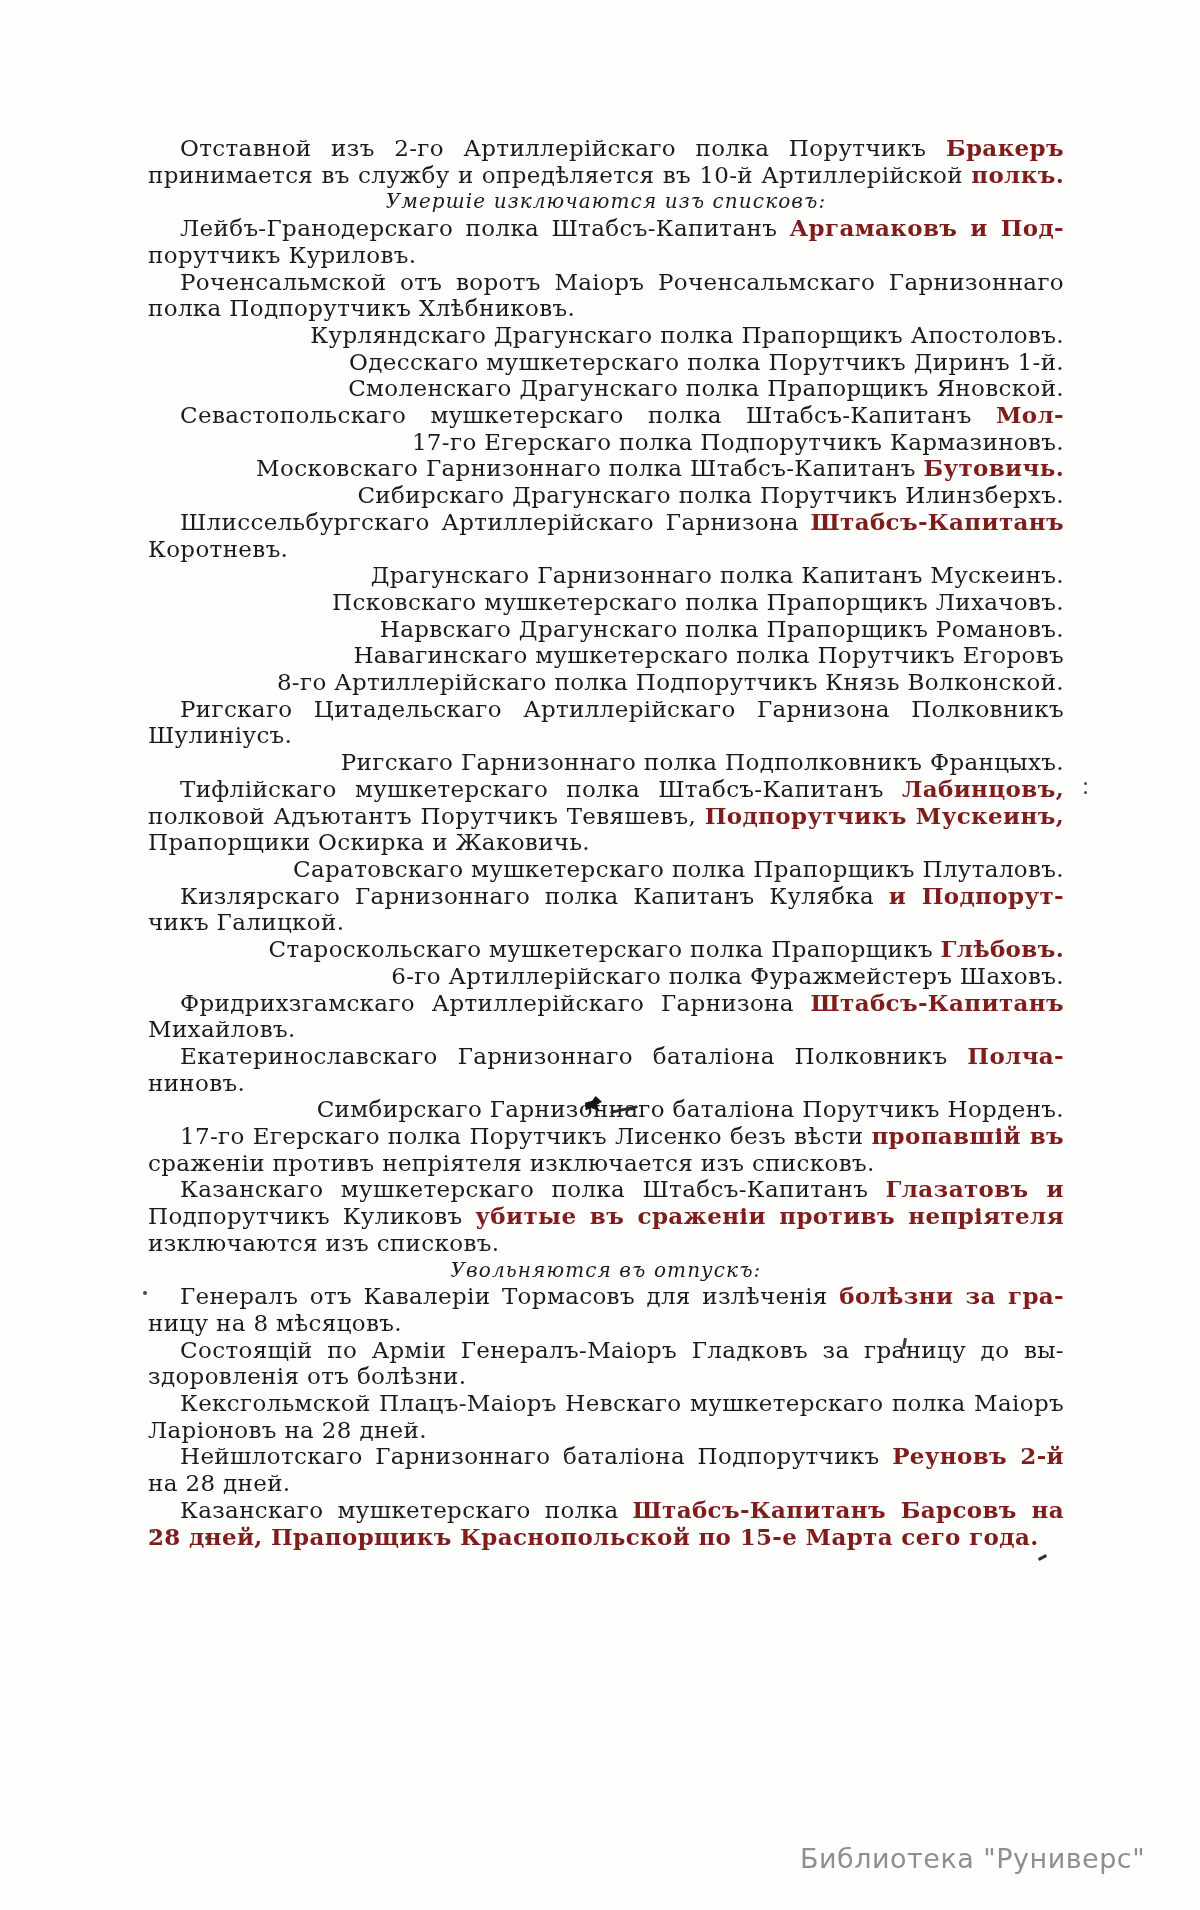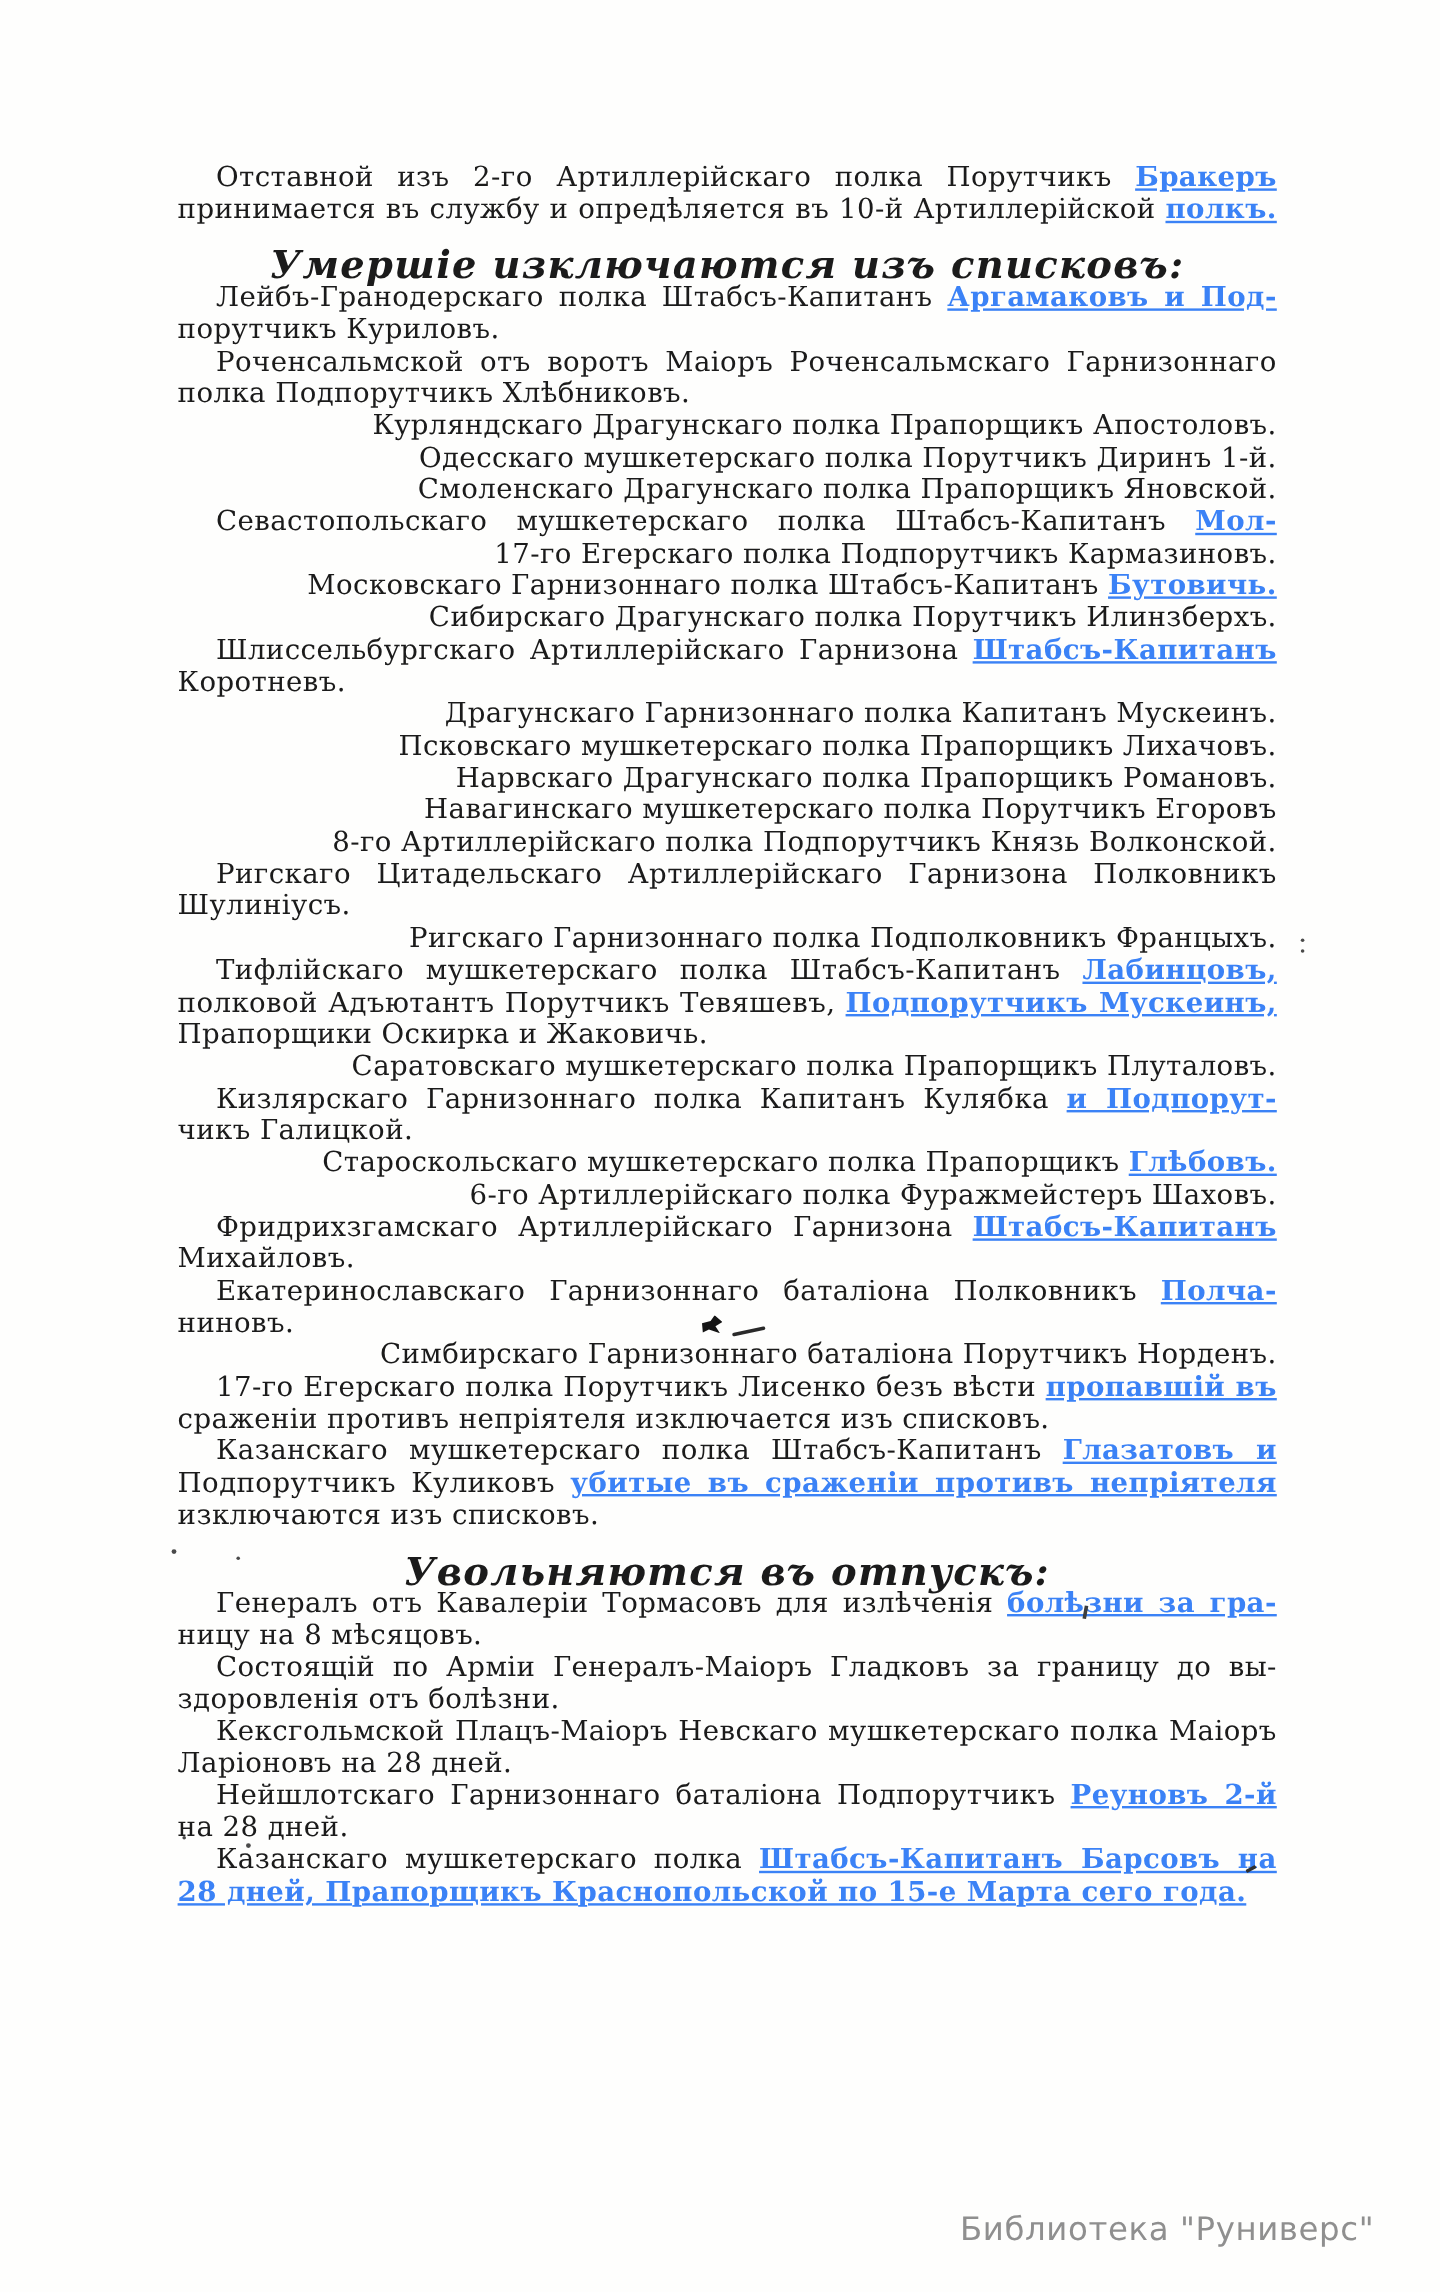--- a/index.html
+++ b/index.html
@@ -37,26 +37,25 @@
   .line.ind { text-indent: 32px; text-align: right; }
   .line.just {
     text-align: justify;
     text-align-last: justify;
   }
   .line.head {
     text-align: center;
     text-align-last: center;
     text-indent: 0;
     font-style: italic;
-    font-weight: 700;
-    font-size: 32px;
+    font-weight: 400;
+    font-size: 20px;
     letter-spacing: 1.1px;
-    margin-top: 20px;
   }
-  .b { font-weight: 700; color: #3b82f6; text-decoration: underline; }
+  .b { font-weight: 700; color: #7f1d1d; }
 
   
   .artifact { position: absolute; }
   .ink-blot {
     left: 585px; top: 1096px;
     width: 17px; height: 15px;
     background: #151515;
     clip-path: polygon(0 45%, 42% 32%, 62% 0, 100% 38%, 66% 62%, 88% 100%, 34% 80%, 4% 96%);
   }
   .ink-dash {

